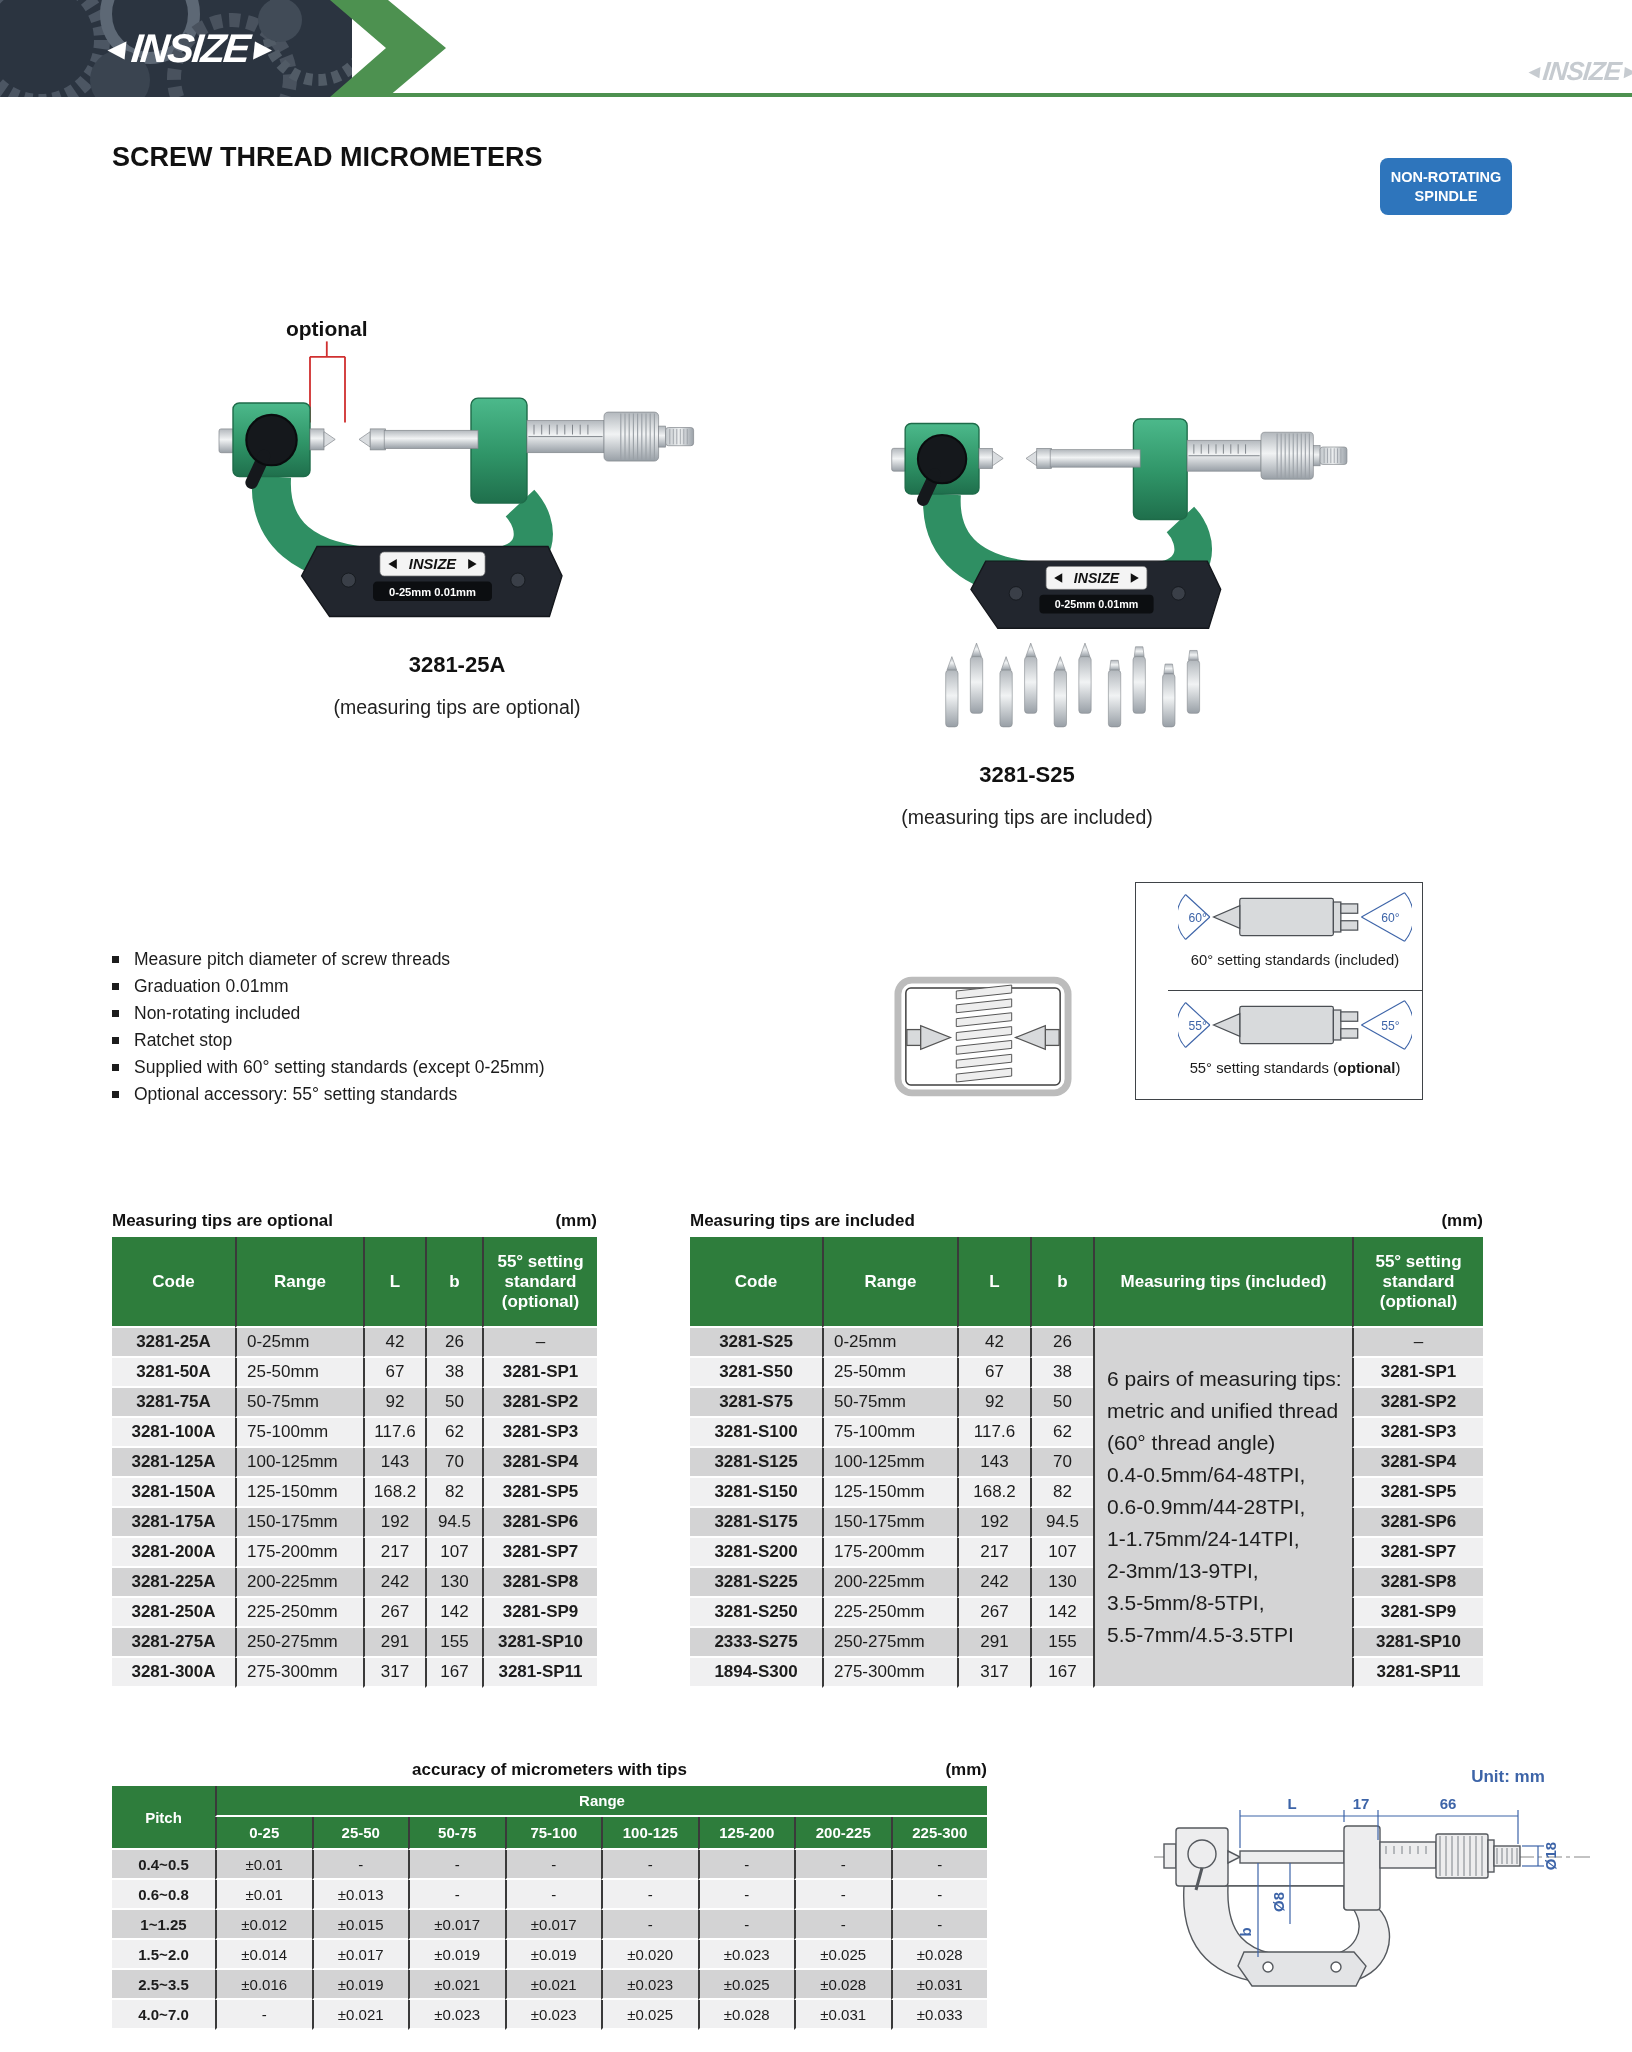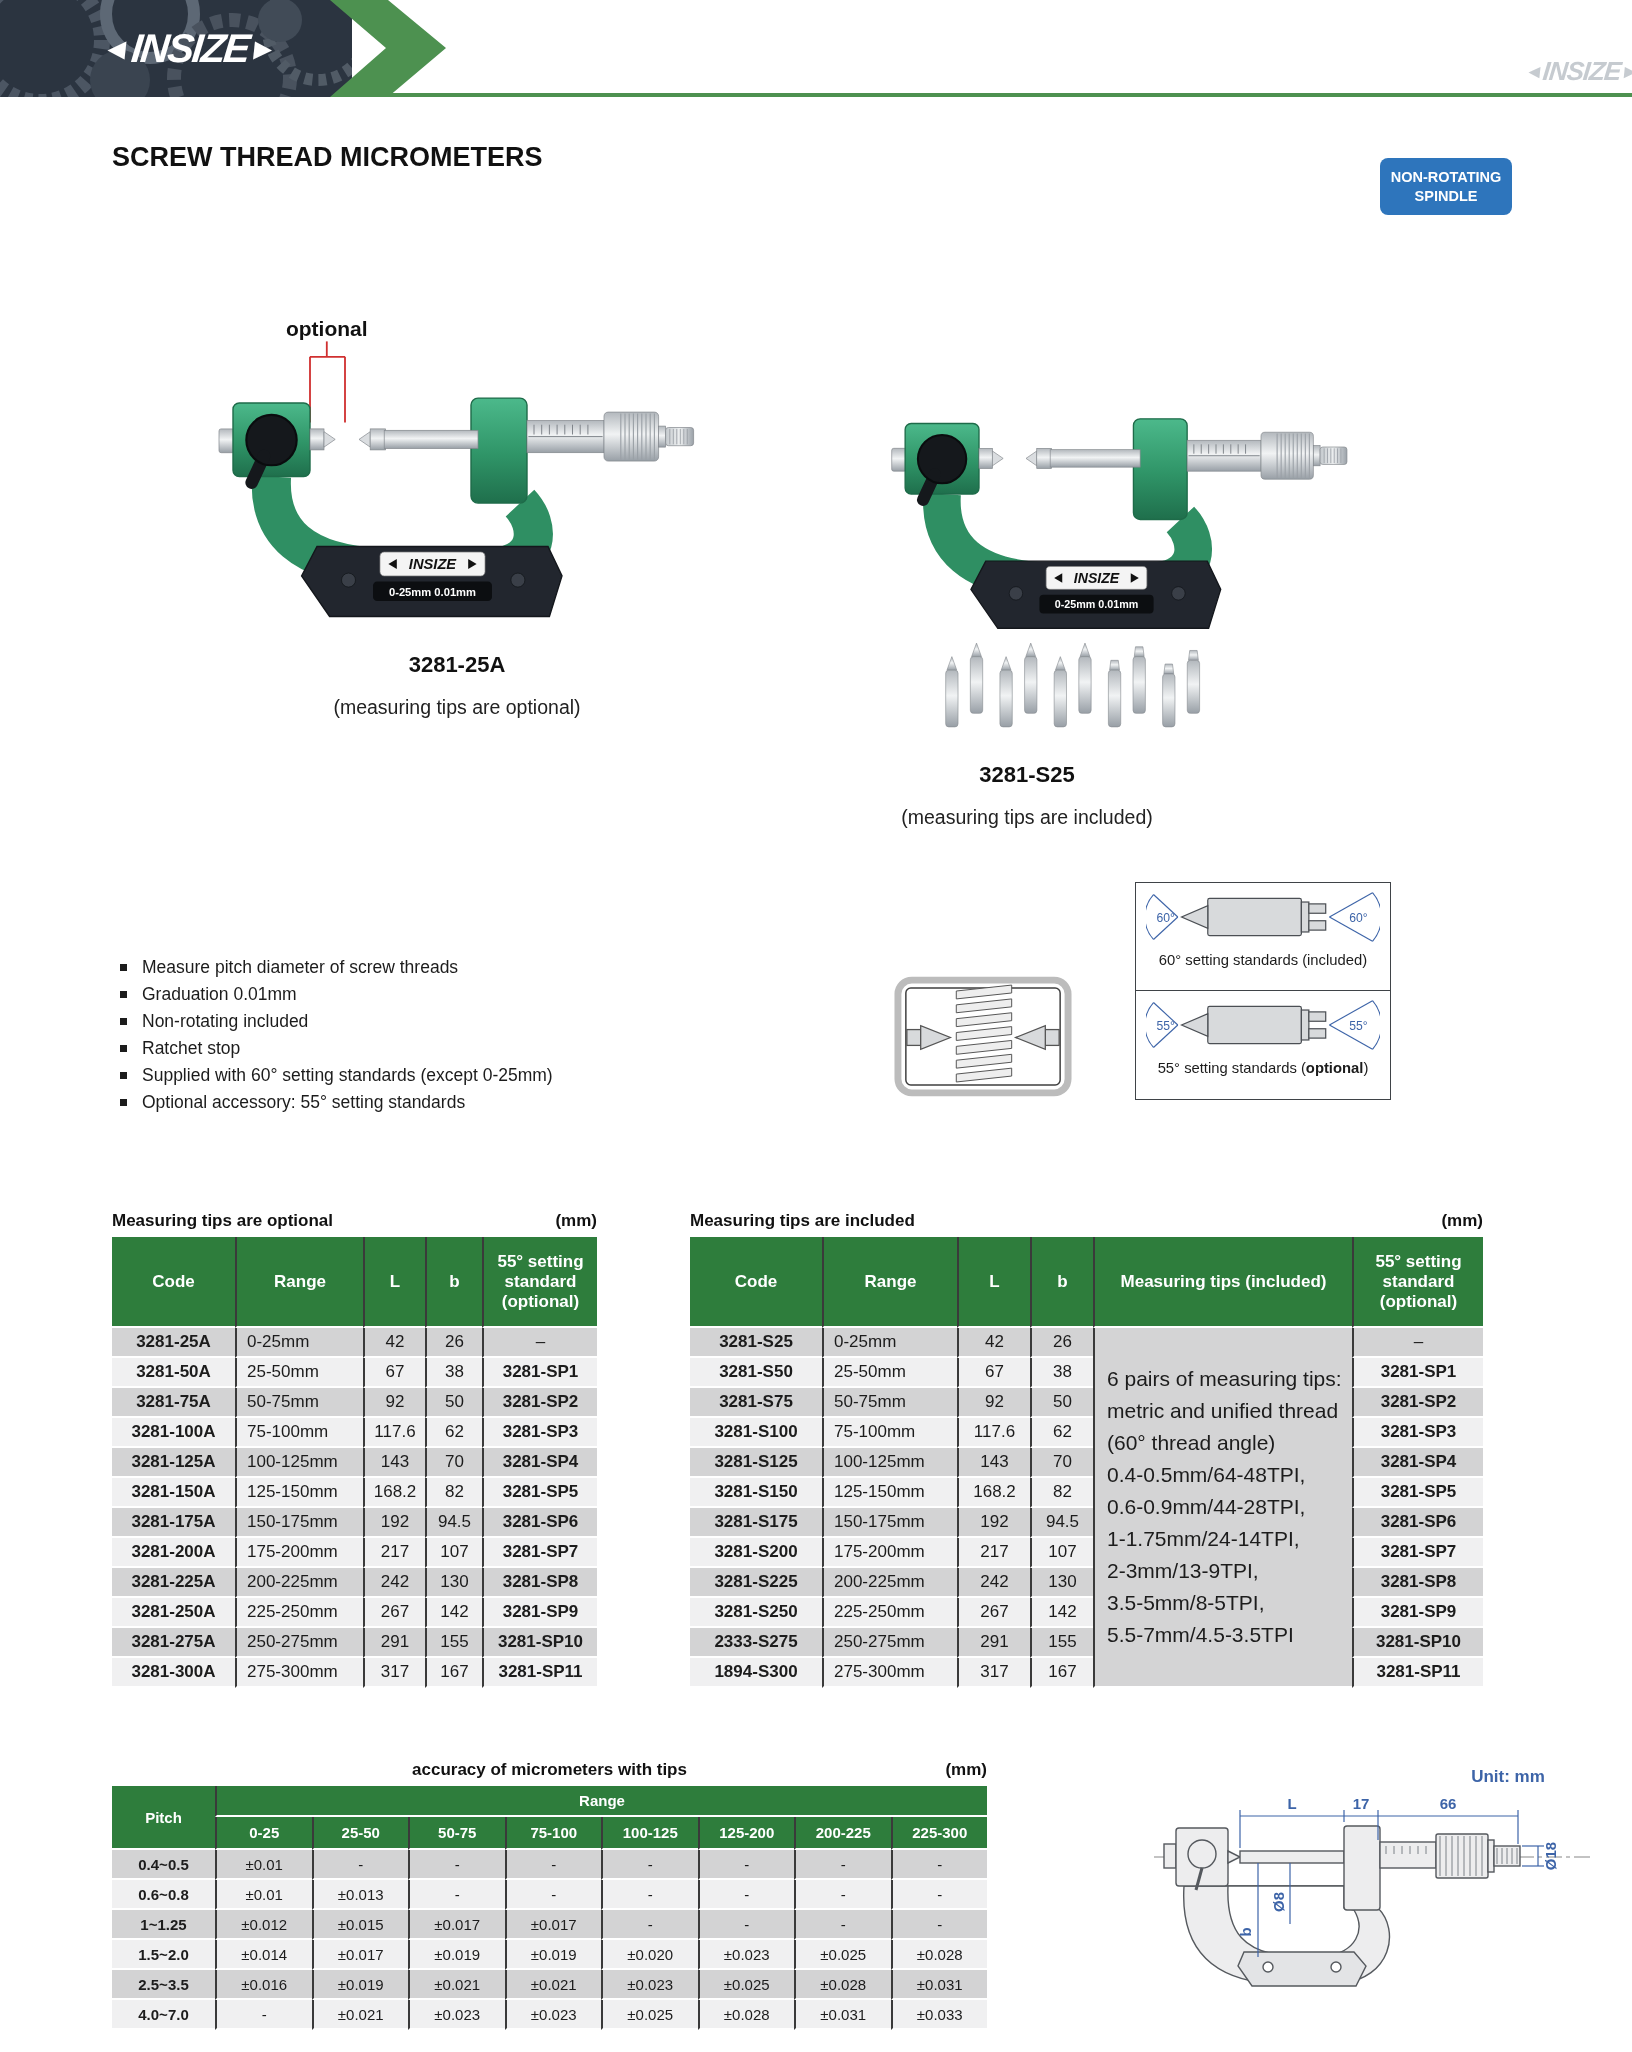--- a/index.html
+++ b/index.html
@@ -18,25 +18,25 @@
   .watermark .arr{font-size:19px;vertical-align:2px;}
   
   .page-title{position:absolute;left:112px;top:142px;font-size:27px;font-weight:800;color:#111;margin:0;}
   .badge{position:absolute;left:1380px;top:158px;width:132px;height:57px;background:#2e75bc;border-radius:8px;
     color:#fff;font-size:14.5px;font-weight:700;display:flex;flex-direction:column;align-items:center;justify-content:center;line-height:1.3;text-align:center;}
   
   .caption{position:absolute;text-align:center;}
   .caption .code{font-size:22px;font-weight:800;color:#111;}
   .caption .note{font-size:19.5px;color:#222;margin-top:18px;}
   
-  .features{position:absolute;left:106px;top:942px;width:560px;list-style:none;margin:12px;padding:0;}
+  .features{position:absolute;left:106px;top:942px;width:560px;list-style:none;margin:4px;padding:0;}
   .features li{position:relative;font-size:17.5px;line-height:27px;padding-left:24px;color:#1c1c1c;}
   .features li::before{content:"";position:absolute;left:2px;top:10px;width:7px;height:7px;background:#1c1c1c;}
   
-  .standards-box{position:absolute;left:1135px;top:882px;width:254px;height:216px;border:1.6px solid #3f4347;background:#fff;}
+  .standards-box{position:absolute;left:1135px;top:882px;width:254px;height:216px;border:1.6px solid #3f4347;background:#fff;padding-left:32px;}
   .standards-half{height:107px;display:flex;flex-direction:column;align-items:center;}
   .standards-half.top{border-bottom:1.6px solid #3f4347;}
   .standards-label{font-size:14.8px;color:#1c1c1c;margin-top:1px;}
   
   .tbl-title{position:absolute;font-size:17px;font-weight:700;color:#111;}
   .tbl-title .unit{position:absolute;right:0;top:0;}
   .tbl-title.centered{text-align:center;}
   .tbl-host{position:absolute;}
   table.grid{border-collapse:separate;border-spacing:0;table-layout:fixed;font-size:17px;color:#1c1c1c;}
   table.grid th{background:#2e7d3c;color:#fff;font-weight:700;text-align:center;vertical-align:middle;

